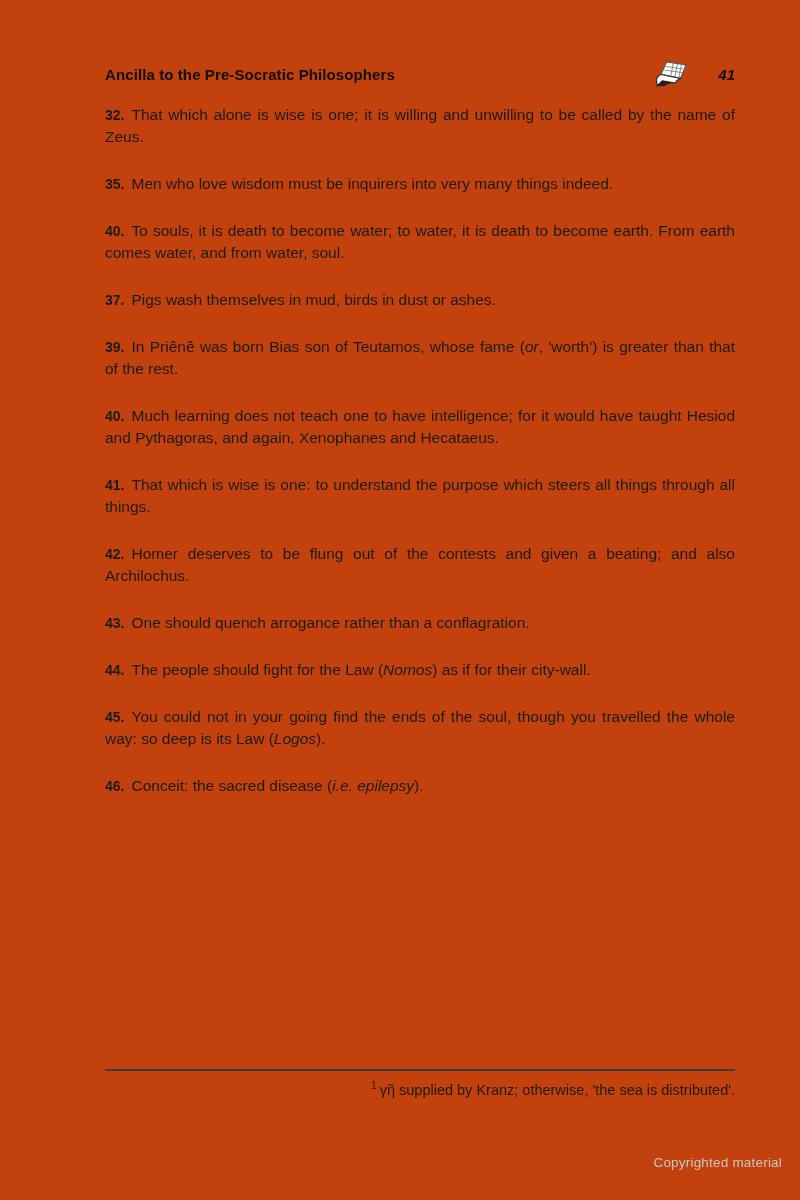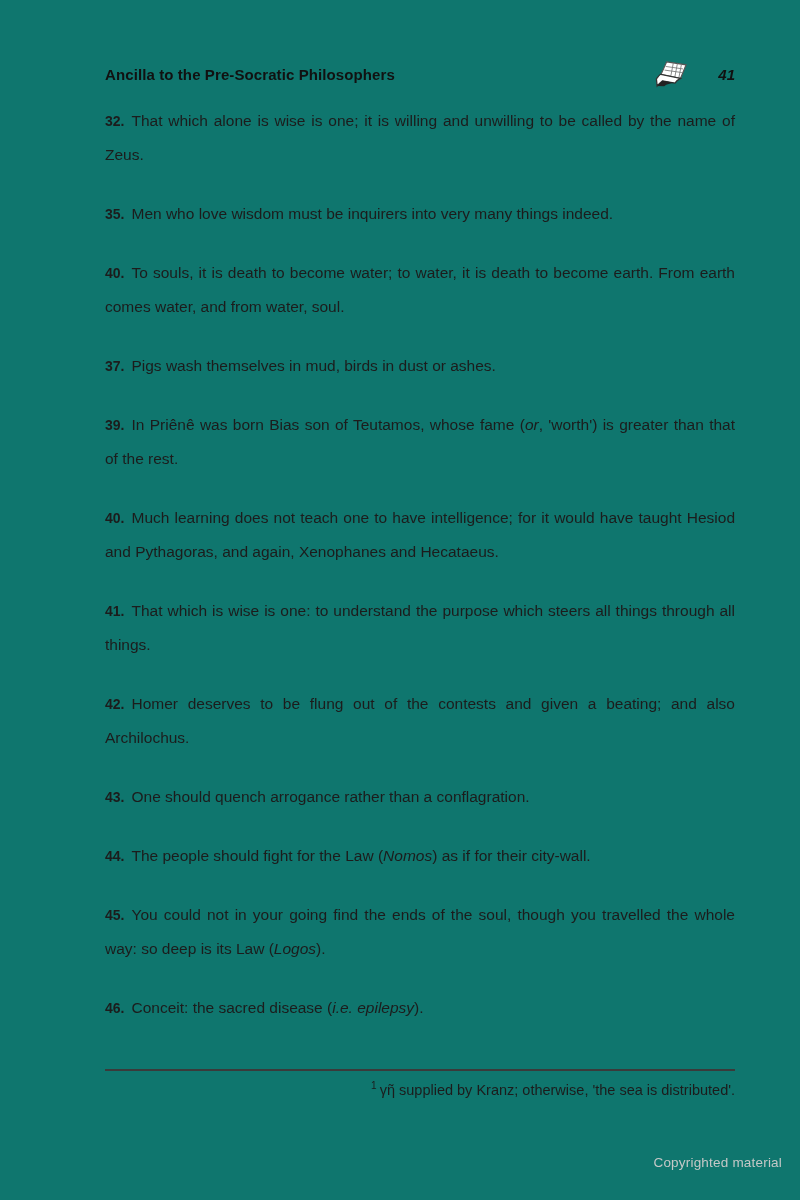--- a/index.html
+++ b/index.html
@@ -4,21 +4,21 @@
 <style>
   html, body {
     margin: 0;
     padding: 0;
     background: #ffffff;
   }
   .page {
     position: relative;
     width: 800px;
     height: 1200px;
-    background: #0f766e;
+    background: #c2410c;
     font-family: "Liberation Sans", "DejaVu Sans", sans-serif;
     color: #1c1c1c;
     overflow: hidden;
   }
   
   .header {
     position: absolute;
     top: 58px;
     left: 105px;
     width: 630px;
@@ -50,21 +50,21 @@
   
   .fragments {
     position: absolute;
     top: 104px;
     left: 105px;
     width: 630px;
   }
   .fragment {
     margin: 0 0 25px 0;
     font-size: 15.5px;
-    line-height: 34px;
+    line-height: 22px;
     text-align: justify;
     color: #1c1c1c;
   }
   .frag-num {
     font-weight: 700;
     font-size: 14px;
     margin-right: 7px;
   }
   .it {
     font-style: italic;

